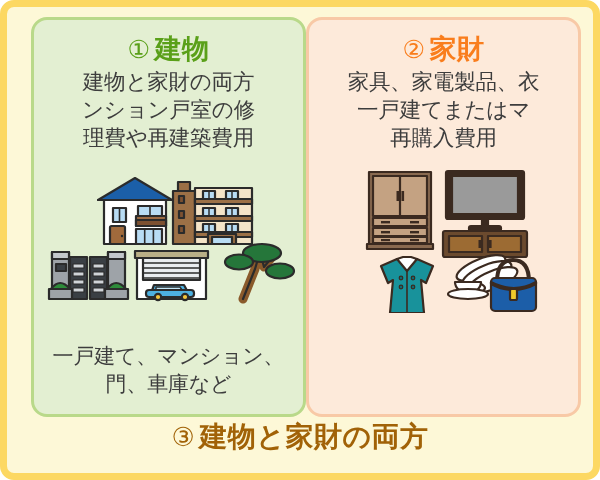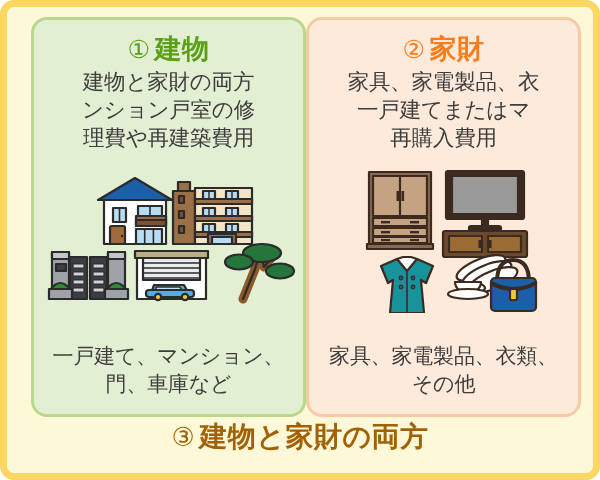--- a/index.html
+++ b/index.html
@@ -313,22 +313,20 @@
             <g>
               <path d="M182 124 q0 -22 16 -22 q16 0 16 22" fill="none" stroke-width="4"></path>
               <rect x="176" y="120" width="45" height="33" rx="4" fill="#1c5ea8"></rect>
               <path d="M176 126 q22 12 45 0 v-2 q-22 12 -45 0 z" fill="#164e8c"></path>
               <rect x="195" y="131" width="7" height="11" rx="1.5" fill="#f0c92b"></rect>
             </g>
           </g>
         </svg>
       </div>
 
-      <div class="panel-foot">家具、家電製品、衣類、
-その他</div>
     </div>
   </div>
 
   <div class="footer-band">
     <div class="footer-title">
       <span class="circ-num">③</span><span>建物と家財の両方</span>
     </div>
   </div>
 
 </div>

